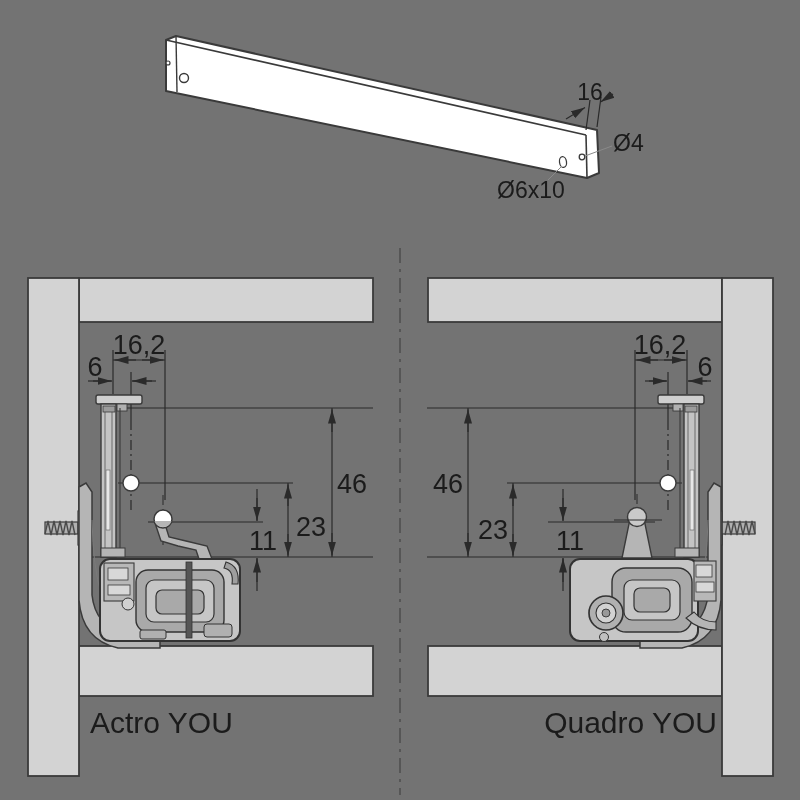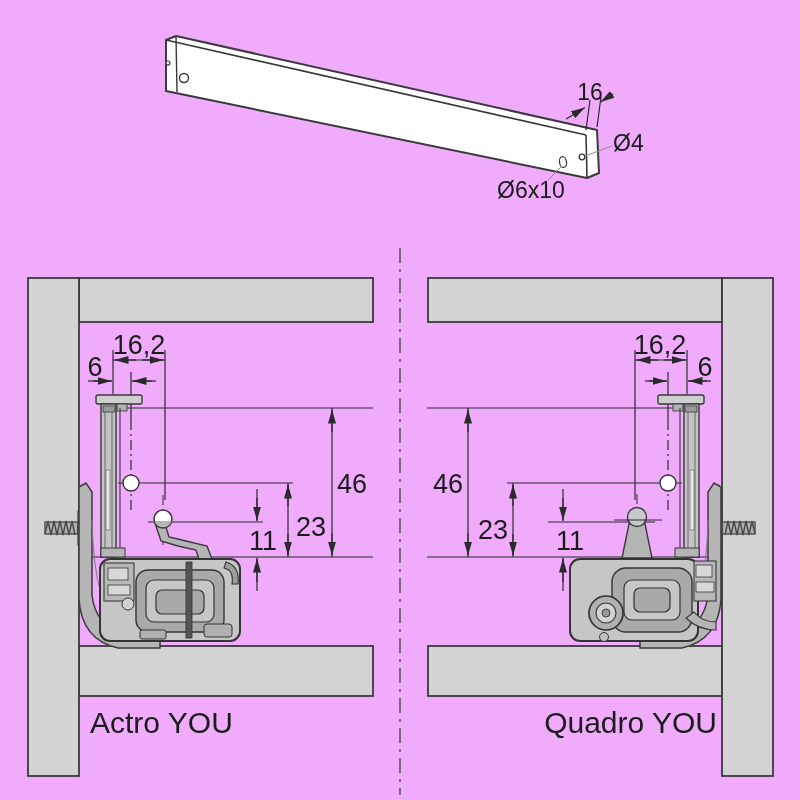--- a/index.html
+++ b/index.html
@@ -1,16 +1,16 @@
 <!DOCTYPE html>
 <html><head>
 <meta charset="utf-8">
 <style>
   html,body{margin:0;padding:0;background:#fff;}
-  #canvas{position:relative;width:800px;height:800px;background:#f0abfc;overflow:hidden;
+  #canvas{position:relative;width:800px;height:800px;background:#737373;overflow:hidden;
           font-family:"Liberation Sans", sans-serif;}
   svg{position:absolute;top:0;left:0;}
   text{font-family:"Liberation Sans", sans-serif;fill:#1b1b1b;}
   .dimtxt{font-size:27px;}
   .toptxt{font-size:23px;}
   .lbltxt{font-size:30px;}
 </style>
 </head>
 <body>
 

